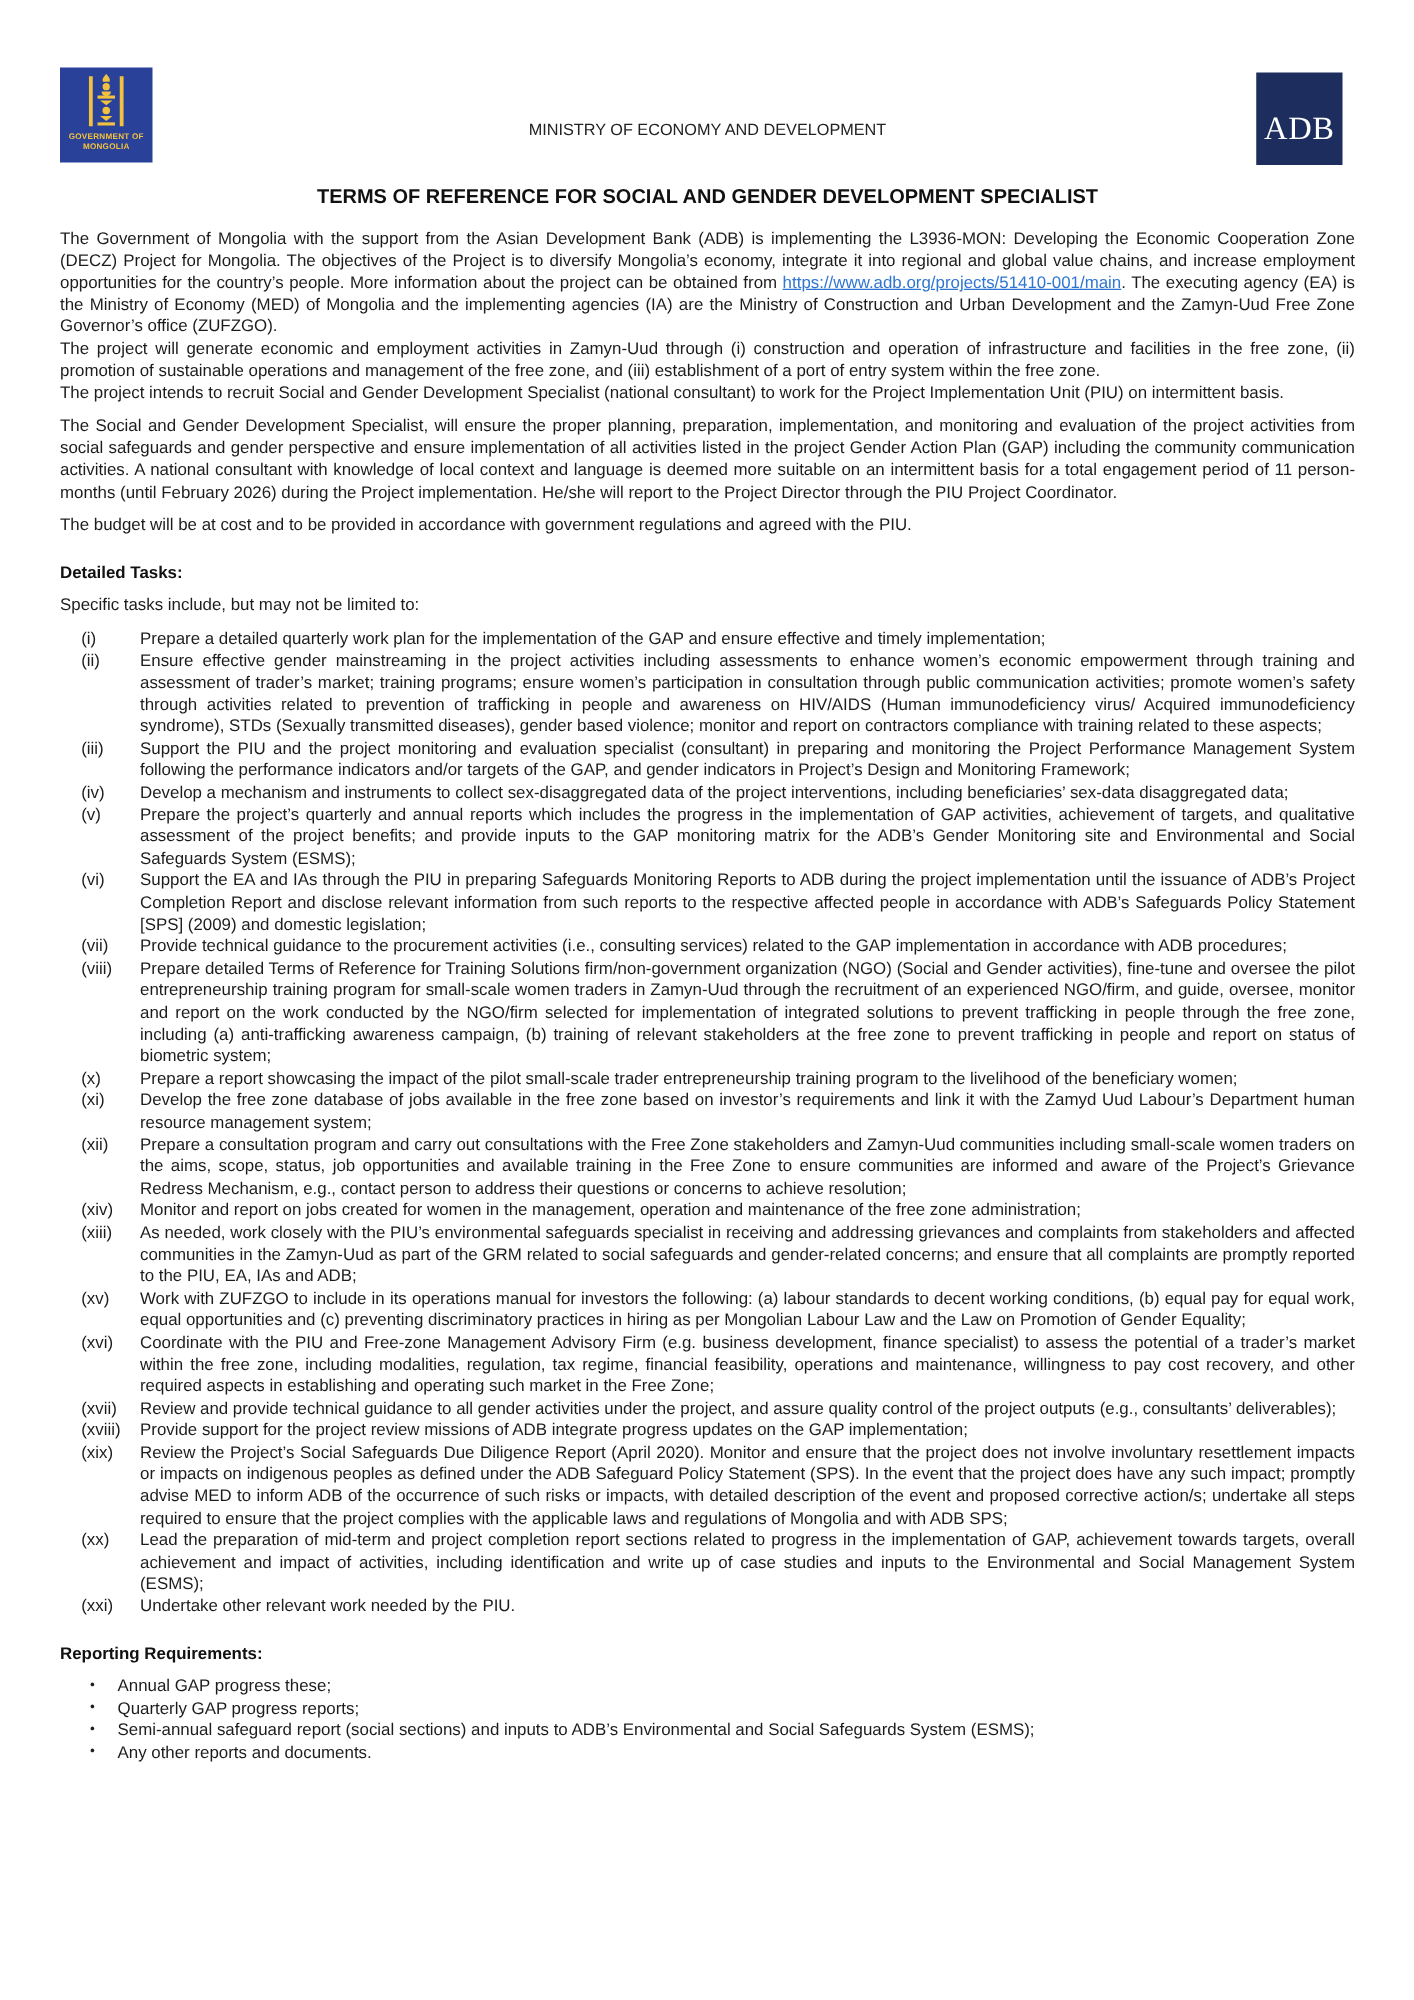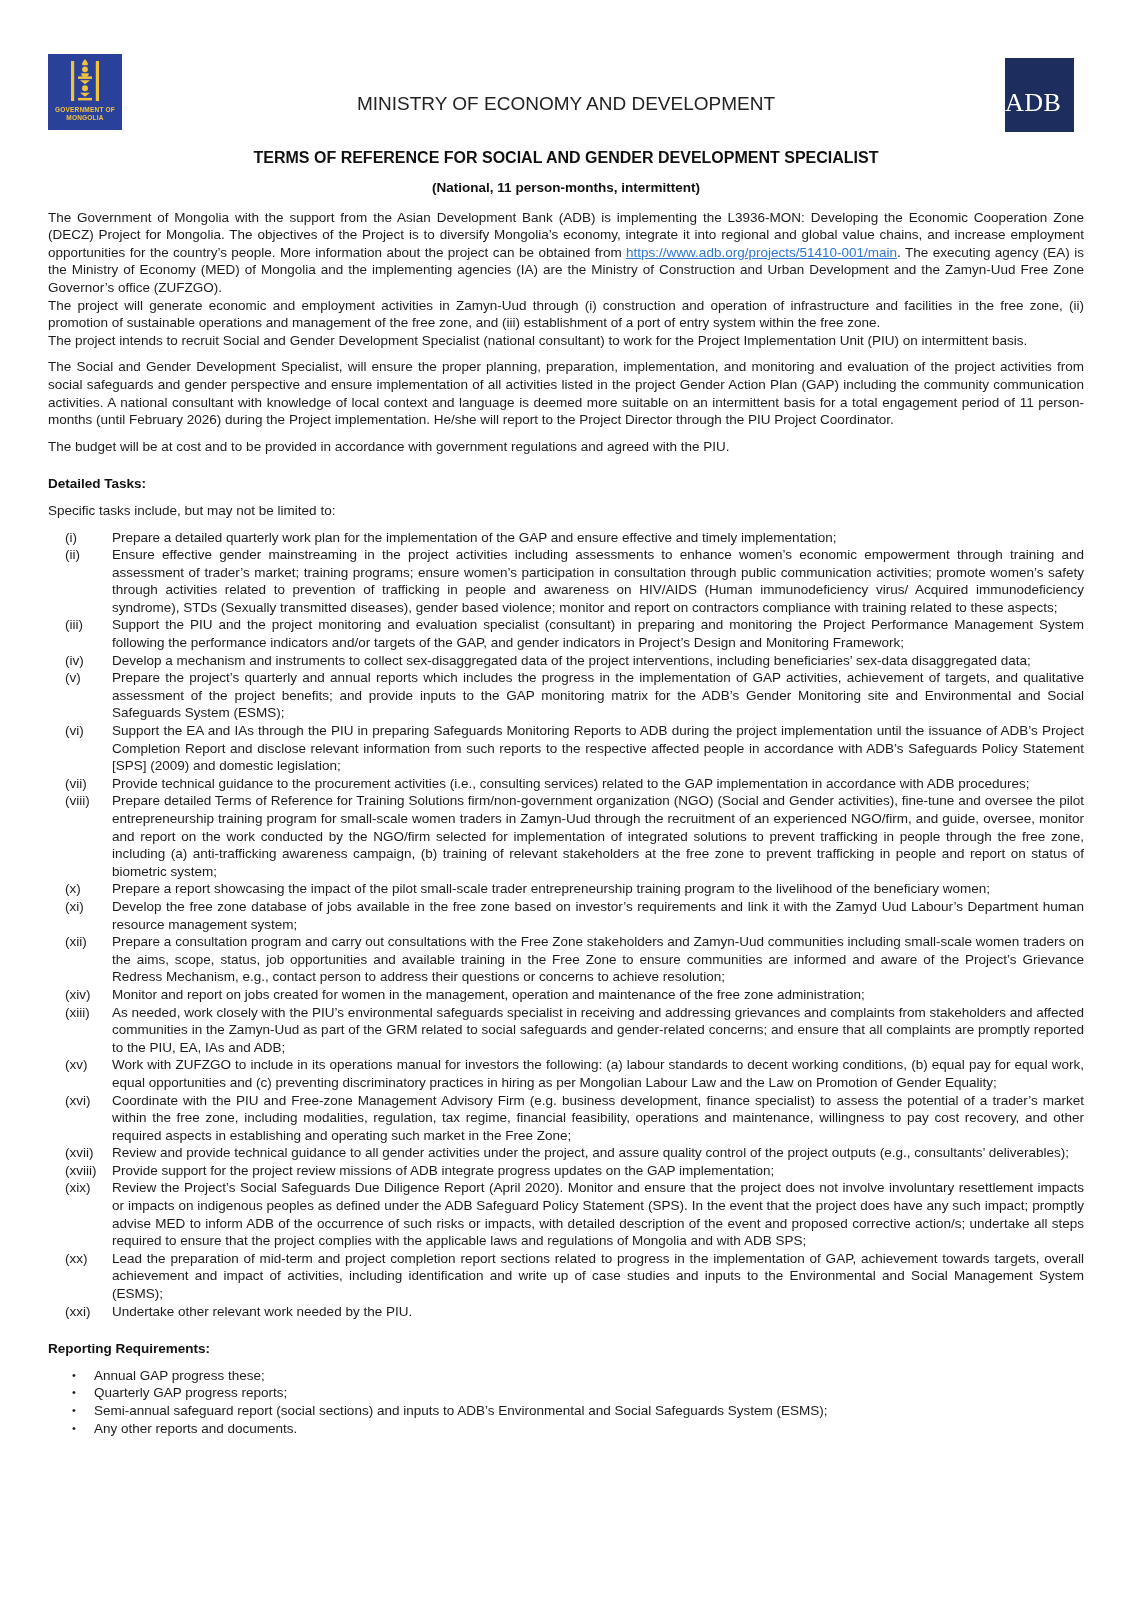--- a/index.html
+++ b/index.html
@@ -26,27 +26,27 @@
     justify-content: flex-start; padding-top: 5px; box-sizing: border-box;
   }
   .gov-logo svg { display: block; height: 44px; }
   .gov-logo-text {
     margin-top: 3px; color: var(--gov-gold, #f2c23e);
     font-size: 6.5px; font-weight: bold; line-height: 8px;
     text-align: center; letter-spacing: 0.2px; white-space: nowrap;
   }
   .ministry {
     text-align: center; padding-top: 47px;
-    font-size: 19px; color: #222;
+    font-size: 13px; color: #222;
   }
   .adb-logo {
     position: absolute; right: 10px; top: 10px;
     width: 69px; height: 74px;
     background: var(--adb-navy, #1d2e5e);
-    display: flex; align-items: center; justify-content: flex-start;
+    display: flex; align-items: center; justify-content: center;
   }
   .adb-logo span {
     font-family: "Liberation Serif", "DejaVu Serif", serif;
     color: #ffffff; font-size: 26px; letter-spacing: 0.5px;
     transform: translateY(8px);
   }
   
   h1.doc-title {
     margin: 6px 0 0 0; text-align: center;
     font-size: 16px; line-height: 24px; font-weight: bold; color: #111;
@@ -103,21 +103,20 @@
     </div>
 
     <div class="ministry">MINISTRY OF ECONOMY AND DEVELOPMENT</div>
 
     <div class="adb-logo">
       <span>ADB</span>
     </div>
   </div>
 
   <h1 class="doc-title">TERMS OF REFERENCE FOR SOCIAL AND GENDER DEVELOPMENT SPECIALIST</h1>
-  <div class="doc-subtitle">(National, 11 person-months, intermittent)</div>
 
   <div class="body-text">
     <p class="para"><span>The Government of Mongolia with the support from the Asian Development Bank (ADB) is implementing the L3936-MON: Developing the Economic Cooperation Zone (DECZ) Project for Mongolia. The objectives of the Project is to diversify Mongolia’s economy, integrate it into regional and global value chains, and increase employment opportunities for the country’s people. More information about the project can be obtained from </span><a class="doc-link" href="#">https://www.adb.org/projects/51410-001/main</a><span>. The executing agency (EA) is the Ministry of Economy (MED) of Mongolia and the implementing agencies (IA) are the Ministry of Construction and Urban Development and the Zamyn-Uud Free Zone Governor’s office (ZUFZGO).</span></p>
     <p class="para">The project will generate economic and employment activities in Zamyn-Uud through (i) construction and operation of infrastructure and facilities in the free zone, (ii) promotion of sustainable operations and management of the free zone, and (iii) establishment of a port of entry system within the free zone.</p>
     <p class="para">The project intends to recruit Social and Gender Development Specialist (national consultant) to work for the Project Implementation Unit (PIU) on intermittent basis.</p>
     <p class="para gap">The Social and Gender Development Specialist, will ensure the proper planning, preparation, implementation, and monitoring and evaluation of the project activities from social safeguards and gender perspective and ensure implementation of all activities listed in the project Gender Action Plan (GAP) including the community communication activities. A national consultant with knowledge of local context and language is deemed more suitable on an intermittent basis for a total engagement period of 11 person-months (until February 2026) during the Project implementation. He/she will report to the Project Director through the PIU Project Coordinator.</p>
     <p class="para gap">The budget will be at cost and to be provided in accordance with government regulations and agreed with the PIU.</p>
 
     <h2 class="section-heading">Detailed Tasks:</h2>
     <p class="para gap">Specific tasks include, but may not be limited to:</p>

